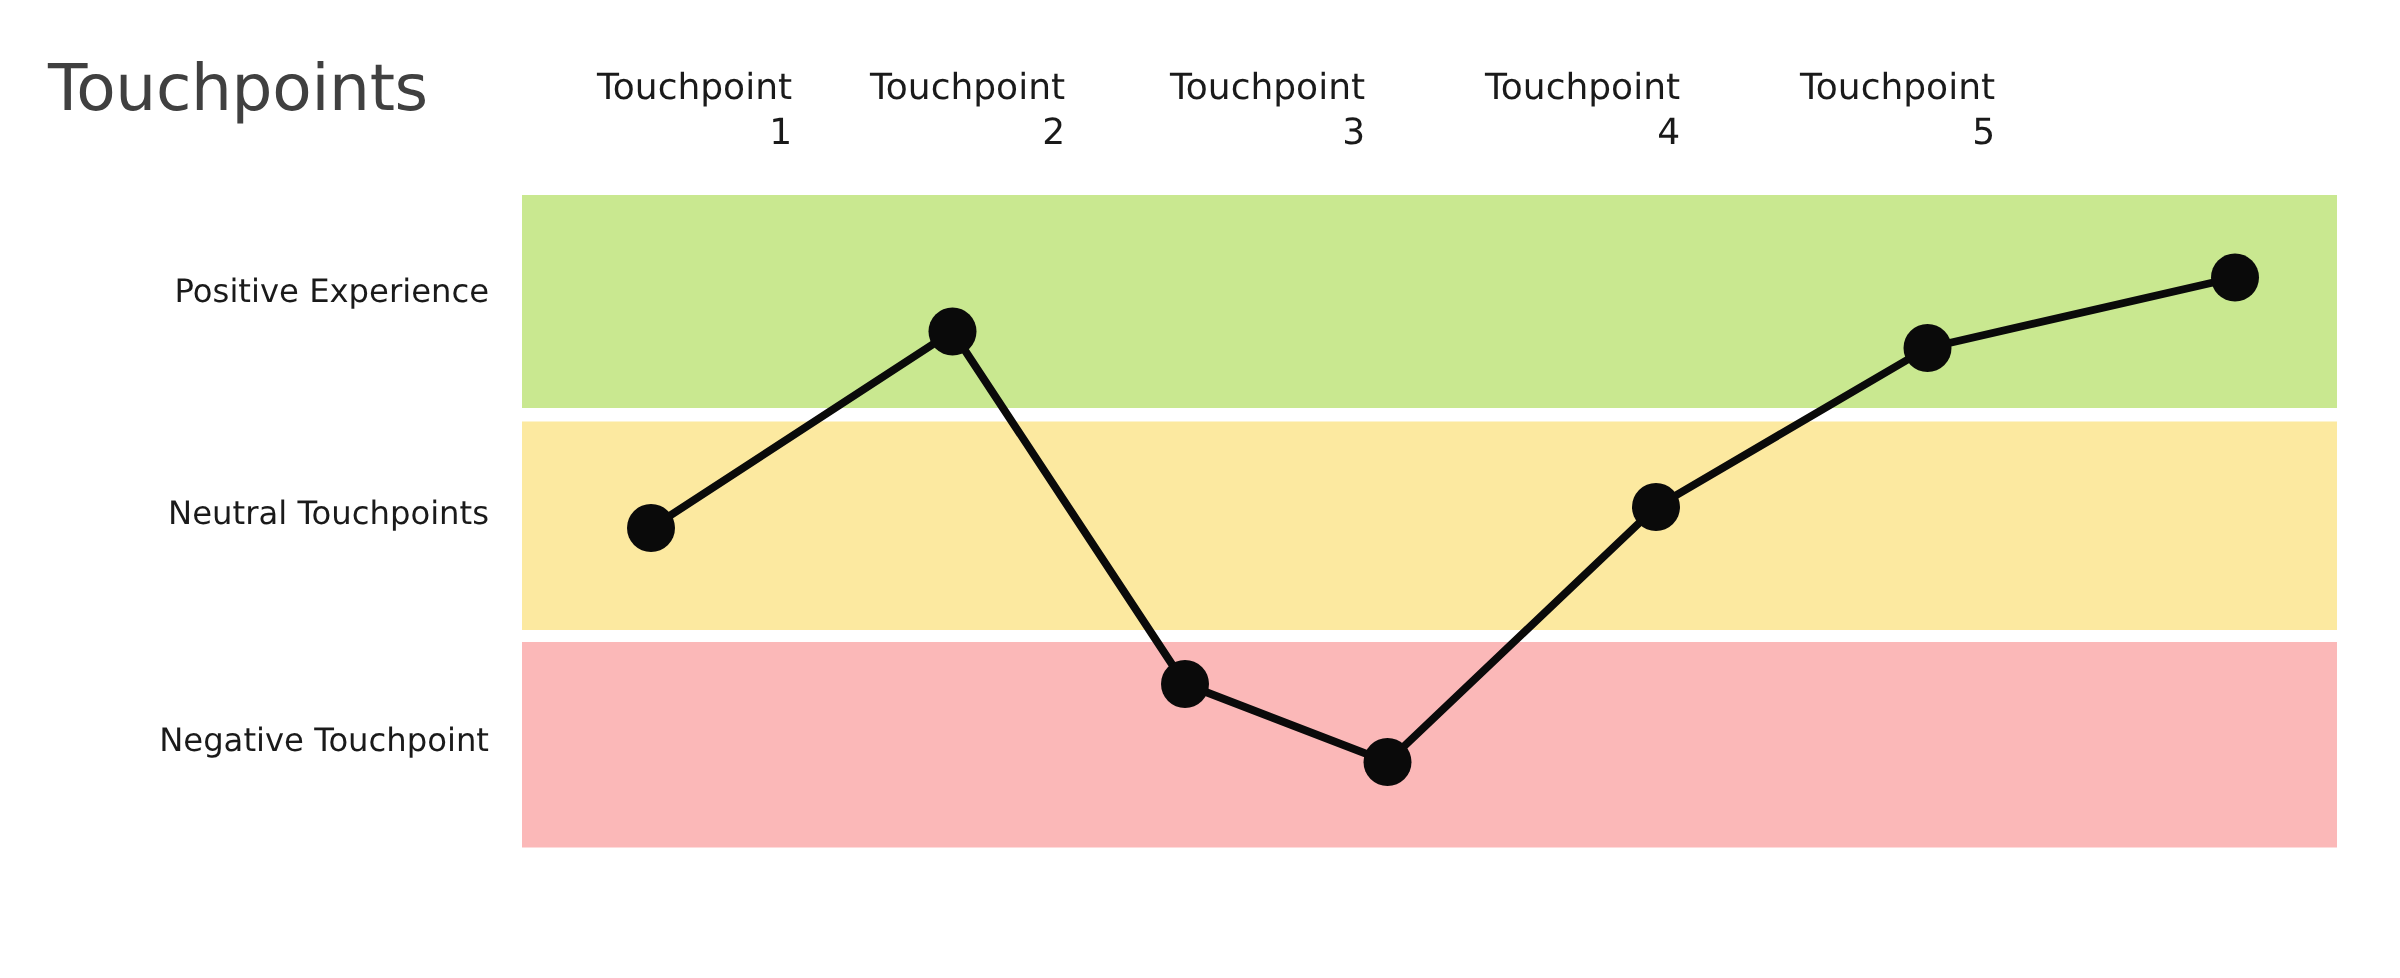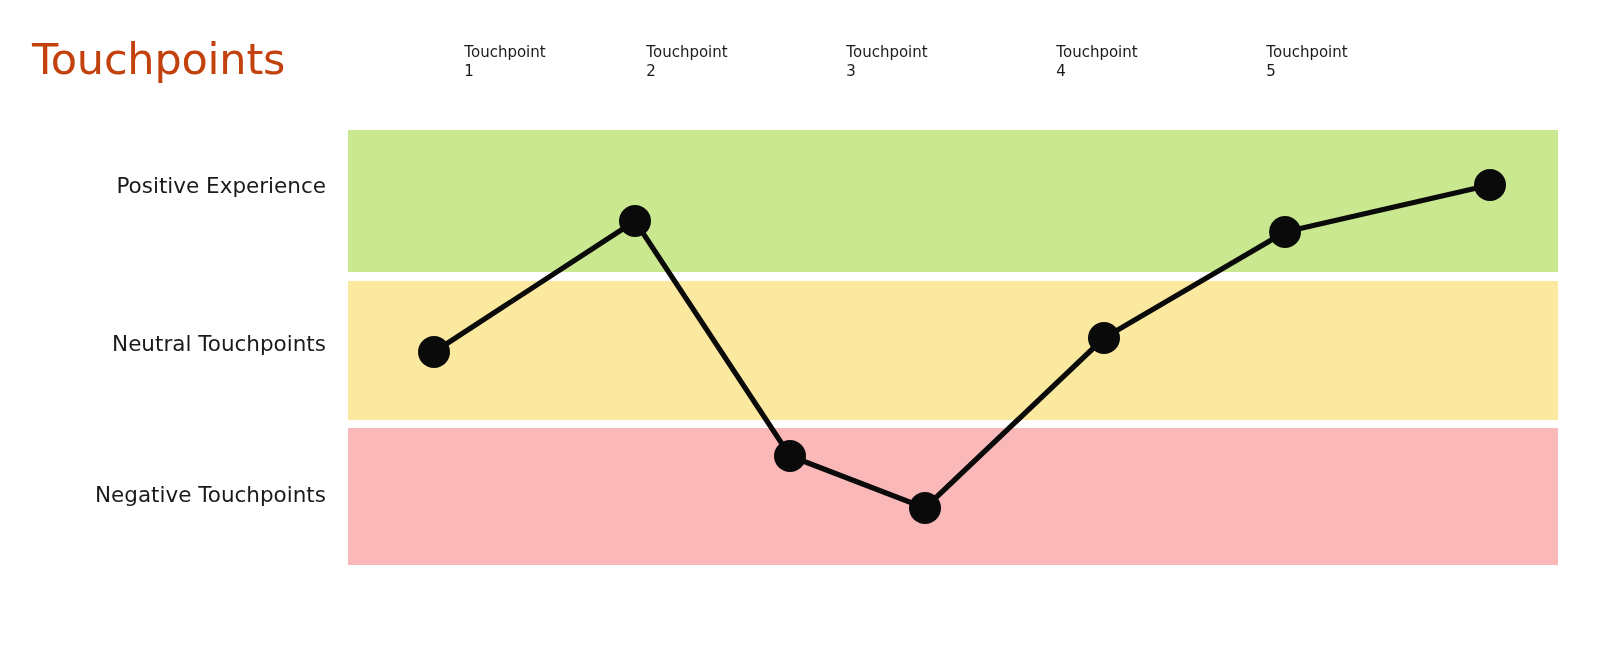--- a/index.html
+++ b/index.html
@@ -10,36 +10,35 @@
     overflow:hidden;
   }
   #stage { position:relative; width:1600px; height:652px; }
 
   
   #chart-title {
     position:absolute;
     left:32px; top:34px;
     font-size:43px;
     font-weight:400;
-    color:#c2410c;
+    color:#404040;
     letter-spacing:-0.2px;
     white-space:nowrap;
   }
 
   
   .col-header {
     position:absolute;
     top:43px;
     transform:translateX(-50%);
-    text-align:left;
-    font-size:15px;
+    text-align:right;
+    font-size:24px;
     line-height:1.26;
     color:#1a1a1a;
     white-space:nowrap;
-    margin-left:42px;
   }
   .col-header .ch-num { display:block; }
 
   
   .row-label {
     position:absolute;
     right:1274px;           
     transform:translateY(-50%);
     text-align:right;
     font-size:21.5px;
@@ -69,23 +68,23 @@
 
   <div id="col-headers">
       <div class="col-header" style="left: 463px;"><span>Touchpoint</span><span class="ch-num">1</span></div>
       <div class="col-header" style="left: 645px;"><span>Touchpoint</span><span class="ch-num">2</span></div>
       <div class="col-header" style="left: 845px;"><span>Touchpoint</span><span class="ch-num">3</span></div>
       <div class="col-header" style="left: 1055px;"><span>Touchpoint</span><span class="ch-num">4</span></div>
       <div class="col-header" style="left: 1265px;"><span>Touchpoint</span><span class="ch-num">5</span></div>
     </div>
 
   <div id="row-labels">
-      <div class="row-label" style="top: 185px; text-align: center;">Positive Experience</div>
+      <div class="row-label" style="top: 195px; text-align: center;">Positive Experience</div>
       <div class="row-label" style="top: 343px;">Neutral Touchpoints</div>
-      <div class="row-label" style="top: 494px;">Negative Touchpoints</div>
+      <div class="row-label" style="top: 494px;">Negative Touchpoint</div>
     </div>
 
   <div id="bands">
       <div class="band" style="left: 348px; top: 130px; width: 1210px; height: 142px; background: rgb(201, 232, 144);"></div>
       <div class="band" style="left: 348px; top: 281px; width: 1210px; height: 139px; background: rgb(252, 233, 160);"></div>
       <div class="band" style="left: 348px; top: 428px; width: 1210px; height: 137px; background: rgb(251, 184, 184);"></div>
     </div>
 
   <svg id="plot-svg" viewBox="0 0 1600 652" preserveAspectRatio="none">
     <polyline id="journey-line" points="434,352 635,221 790,456 925,508 1104,338 1285,232 1490,185" stroke="#0a0a0a"></polyline>

